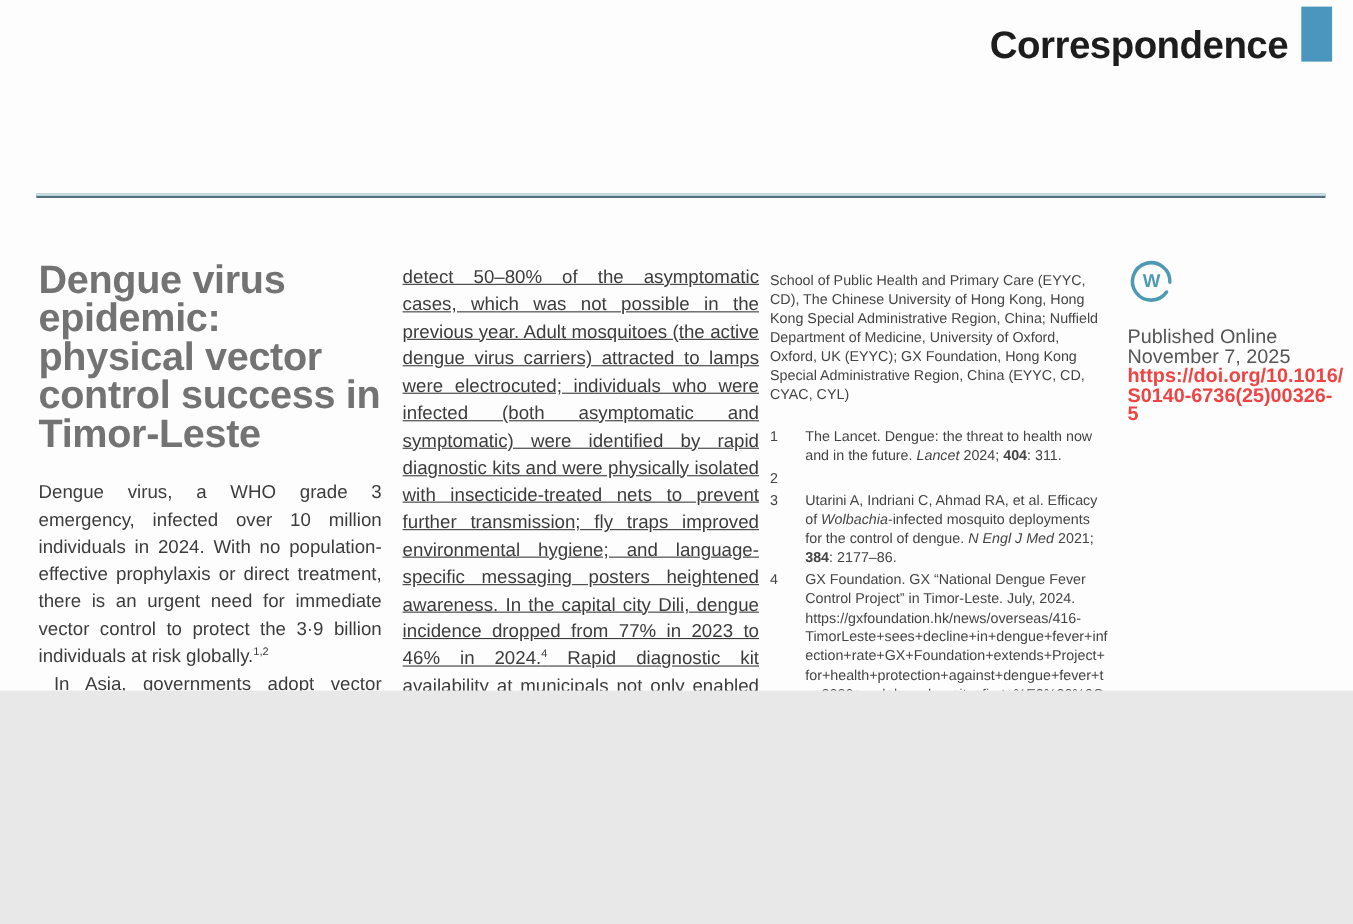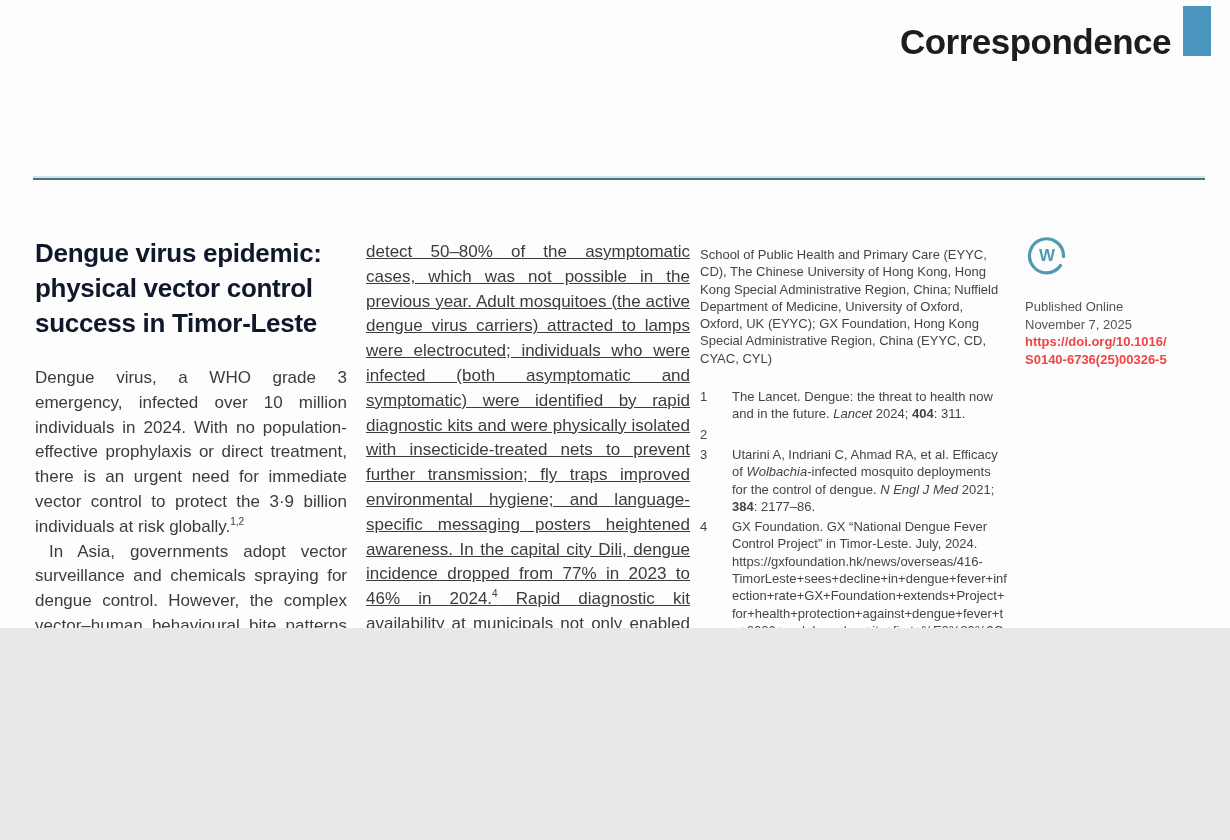--- a/index.html
+++ b/index.html
@@ -34,22 +34,22 @@
     background:#53707e;
     border-top:2px solid #cfe3ea;
   }
   
   .col1{position:absolute;left:35px;top:236px;width:312px;}
   .col2{position:absolute;left:366px;top:240px;width:324px;text-decoration:underline;}
   .col3{position:absolute;left:700px;top:246px;width:308px;}
   .col4{position:absolute;left:1025px;top:232px;width:190px;}
 
   .article-title{
-    font-size:26px;line-height:35px;font-weight:700;
-    color:#0f172a;letter-spacing:-0.3px;
+    font-size:36px;line-height:35px;font-weight:700;
+    color:#737373;letter-spacing:-0.3px;
     margin:0 0 25px 0;
   }
   .body-par{
     font-size:17px;line-height:24.8px;
     text-align:justify;
     color:#3c3c3c;
     margin:0;
   }
   .body-par.indent{text-indent:14px;}
   sup.refmark{font-size:10px;line-height:0;vertical-align:super;letter-spacing:0;}
@@ -58,21 +58,21 @@
   .smalltext{font-size:13px;line-height:17.3px;color:#454545;}
   .affiliation{margin:0 0 21px 0;}
   .ref{display:flex;margin:0 0 3px 0;}
   .ref-num{flex:0 0 20px;padding-right:12px;}
   .ref-body{flex:1;overflow-wrap:anywhere;}
   .it{font-style:italic;}
   .bd{font-weight:700;}
 
   
   .logo-wrap{width:44px;height:44px;margin-bottom:22px;}
-  .pubinfo{font-size:13px;line-height:17.5px;color:#555555;}
+  .pubinfo{font-size:18px;line-height:17.5px;color:#555555;}
   .pubinfo .doi{color:#ef4444;text-decoration:none;font-weight:bold;}
 </style>
 </head>
 <body>
 
 <div class="page">
 
   <div class="section-label">Correspondence</div>
   <div class="accent-bar"></div>
   <div class="rule"></div>

